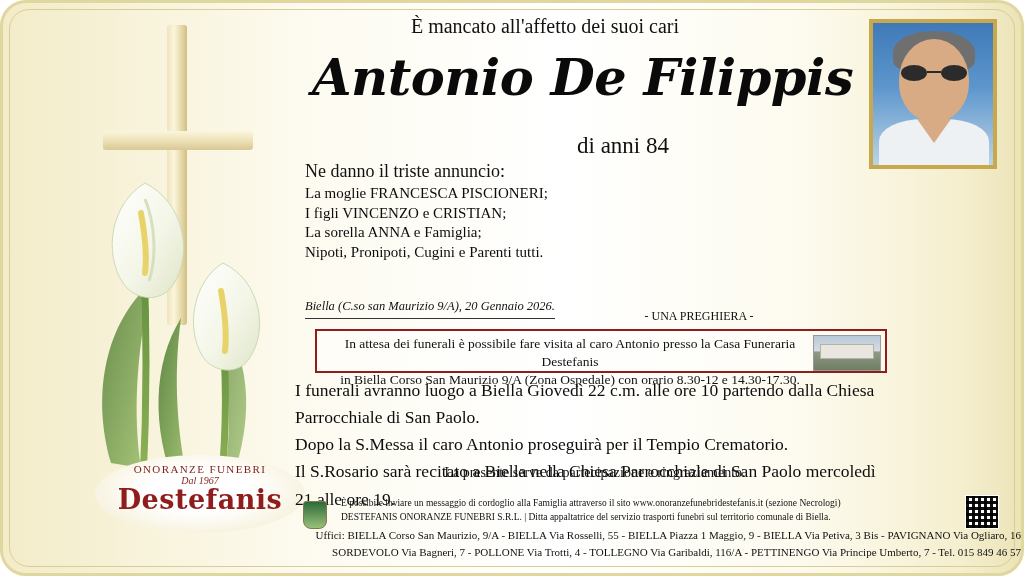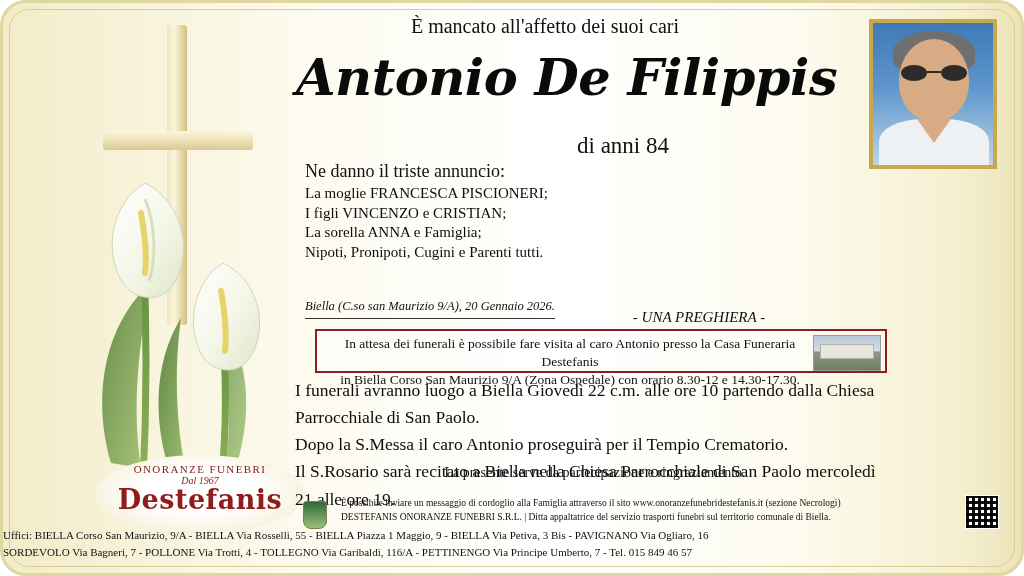--- a/index.html
+++ b/index.html
@@ -114,21 +114,21 @@
     position: absolute;
     left: 292px;
     top: 12px;
     width: 500px;
     text-align: center;
     font-size: 20px;
     color: #111;
   }
   .name {
     position: absolute;
-    left: 293px;
+    left: 309px;
     top: 44px;
     width: 530px;
     text-align: center;
     font-family: "DejaVu Serif", serif;
     font-style: italic;
     font-weight: bold;
     font-size: 51px;
     color: #0a0a0a;
     letter-spacing: -0.5px;
     white-space: nowrap;
@@ -170,22 +170,21 @@
     color: #111;
     border-bottom: 1px solid #333;
     padding-bottom: 4px;
   }
   .prayer {
     position: absolute;
     left: 546px;
     top: 306px;
     width: 300px;
     text-align: center;
-    font-size: 15px;
-    font-style: italic;
+    font-size: 12px;
     color: #111;
   }
 
   
   .visitbox {
     position: absolute;
     left: 312px;
     top: 326px;
     width: 572px;
     height: 44px;
@@ -344,21 +343,21 @@
       repeating-linear-gradient(0deg, #111 0 3px, #fff 3px 6px);
     background-blend-mode: multiply;
     border: 1px solid #fff;
   }
 
   .addr {
     position: absolute;
     left: 0;
     right: 0;
     bottom: 12px;
-    text-align: left;
+    text-align: right;
     font-size: 11px;
     color: #111;
     line-height: 1.55;
   }
 </style>
 </head>
 <body>
 
 <div class="card">
 

